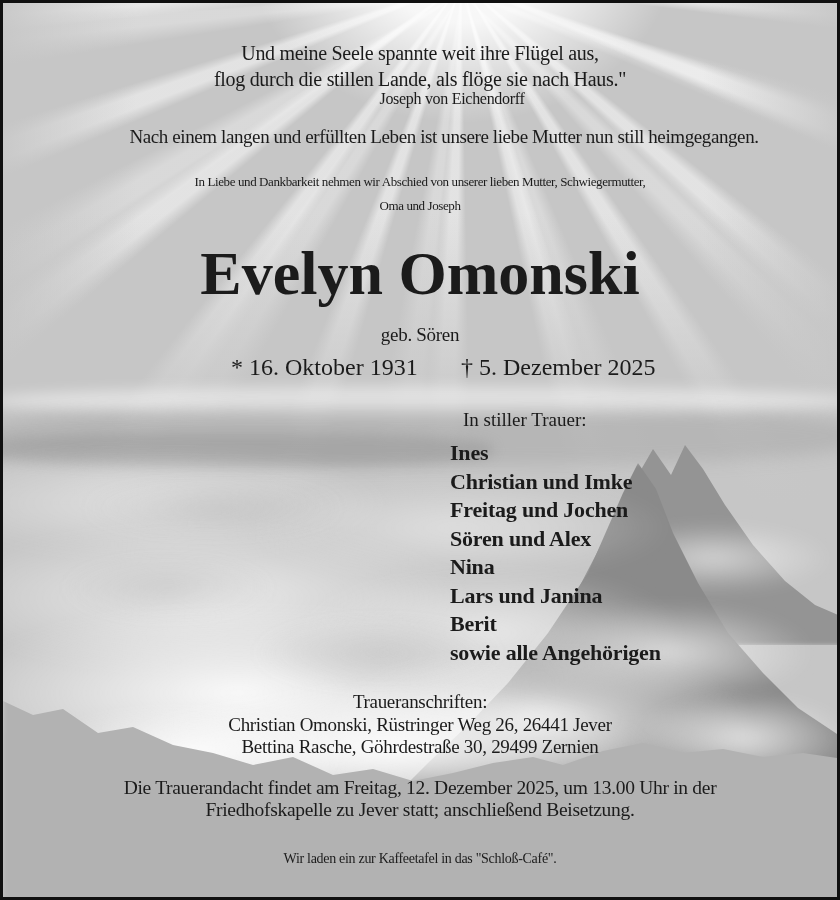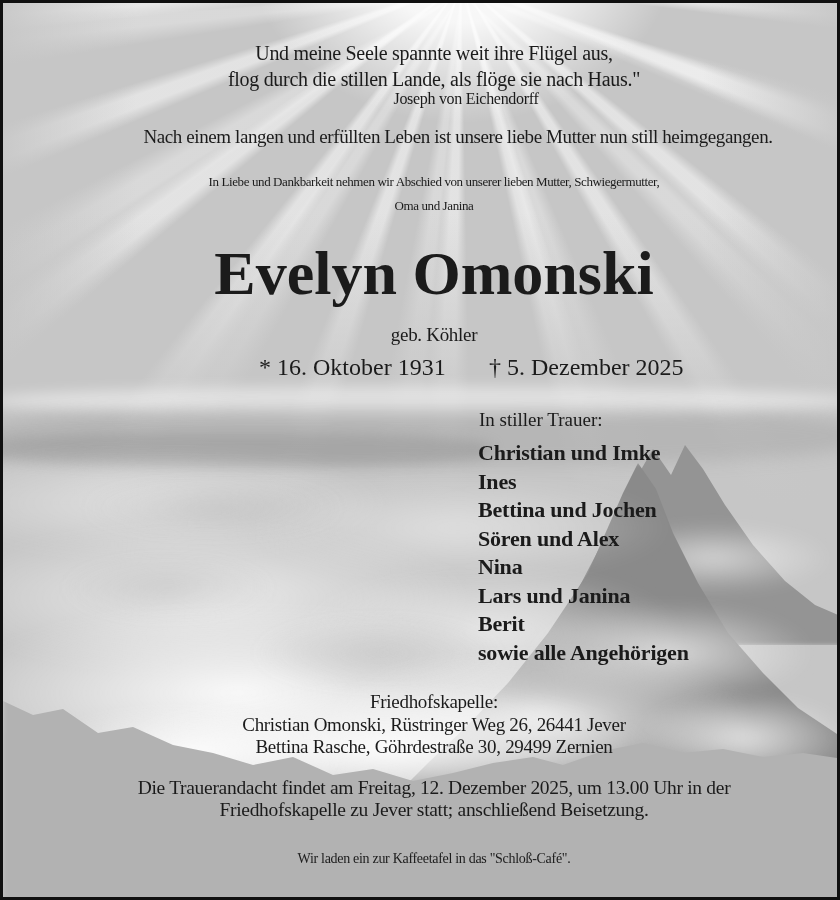--- a/index.html
+++ b/index.html
@@ -54,32 +54,32 @@
   .c11{left:630px;top:690px;width:220px;height:90px;background:radial-gradient(closest-side,rgba(255,255,255,.75),rgba(255,255,255,0));filter:blur(8px);}
   .g1{left:60px;top:555px;width:210px;height:60px;background:radial-gradient(closest-side,rgba(130,130,130,.22),rgba(130,130,130,0));filter:blur(8px);border-radius:50%;}
   .g2{left:250px;top:615px;width:250px;height:70px;background:radial-gradient(closest-side,rgba(130,130,130,.22),rgba(130,130,130,0));filter:blur(8px);border-radius:50%;}
   .g3{left:80px;top:480px;width:260px;height:50px;background:radial-gradient(closest-side,rgba(140,140,140,.25),rgba(140,140,140,0));filter:blur(9px);border-radius:50%;}
 
   
   .foreground{left:0;top:690px;width:840px;height:210px;background:#b2b2b2;filter:blur(2px);
     clip-path:polygon(0px 8px,30px 22px,60px 16px,95px 40px,130px 34px,170px 52px,210px 60px,250px 72px,290px 64px,330px 82px,370px 76px,410px 88px,450px 80px,490px 70px,530px 64px,560px 72px,600px 58px,640px 50px,680px 60px,720px 56px,760px 64px,800px 60px,840px 66px,840px 210px,0px 210px);}
 
   
-  .content{z-index:5;margin-left:28px;}
+  .content{z-index:5;}
   .t{position:absolute;width:100%;text-align:center;letter-spacing:-0.3px;}
   .quote{top:37px;font-size:20px;line-height:26px;}
   .author{top:87px;font-size:16px;padding-left:32px;}
   .intro{top:123px;font-size:19px;white-space:nowrap;letter-spacing:-0.4px;padding-left:24px;}
   .farewell{top:167px;font-size:13px;line-height:24px;letter-spacing:-0.4px;}
   .name{top:236px;font-size:62px;line-height:68px;font-weight:bold;letter-spacing:0;}
   .maiden{top:321px;font-size:19px;}
   .date{position:absolute;top:351px;font-size:24px;white-space:nowrap;}
   .birth{left:228px;}
   .death{left:458px;}
-  .trauer-label{position:absolute;left:448px;top:406px;font-size:19px;}
+  .trauer-label{position:absolute;left:460px;top:406px;font-size:19px;}
   .mourners{position:absolute;left:447px;top:436px;font-size:22px;line-height:28.5px;font-weight:bold;letter-spacing:-0.2px;}
   .addr-label{top:688px;font-size:19px;}
   .addresses{top:711px;font-size:19px;line-height:21.5px;text-align:center;}
   .service{top:774px;font-size:19.5px;line-height:22px;}
   .invitation{top:848px;font-size:14px;}
 </style>
 </head>
 <body>
 
 <div class="card">
@@ -113,43 +113,43 @@
     <div class="t quote">
       <div>Und meine Seele spannte weit ihre Flügel aus,</div>
       <div>flog durch die stillen Lande, als flöge sie nach Haus."</div>
     </div>
     <div class="t author">Joseph von Eichendorff</div>
 
     <div class="t intro">Nach einem langen und erfüllten Leben ist unsere liebe Mutter nun still heimgegangen.</div>
 
     <div class="t farewell">
       <div>In Liebe und Dankbarkeit nehmen wir Abschied von unserer lieben Mutter, Schwiegermutter,</div>
-      <div>Oma und Janina</div>
+      <div>Oma und Joseph</div>
     </div>
 
     <div class="t name">Evelyn Omonski</div>
-    <div class="t maiden">geb. Köhler</div>
+    <div class="t maiden">geb. Sören</div>
 
     <span class="date birth">* 16. Oktober 1931</span>
     <span class="date death">† 5. Dezember 2025</span>
 
     <div class="trauer-label">In stiller Trauer:</div>
 
     <div class="mourners">
+      <div>Ines</div>
       <div>Christian und Imke</div>
-      <div>Ines</div>
-      <div>Bettina und Jochen</div>
+      <div>Freitag und Jochen</div>
       <div>Sören und Alex</div>
       <div>Nina</div>
       <div>Lars und Janina</div>
       <div>Berit</div>
       <div>sowie alle Angehörigen</div>
     </div>
 
-    <div class="t addr-label">Friedhofskapelle:</div>
+    <div class="t addr-label">Traueranschriften:</div>
     <div class="t addresses">
       <div>Christian Omonski, Rüstringer Weg 26, 26441 Jever</div>
       <div>Bettina Rasche, Göhrdestraße 30, 29499 Zernien</div>
     </div>
 
     <div class="t service">
       <div>Die Trauerandacht findet am Freitag, 12. Dezember 2025, um 13.00 Uhr in der</div>
       <div>Friedhofskapelle zu Jever statt; anschließend Beisetzung.</div>
     </div>
 

